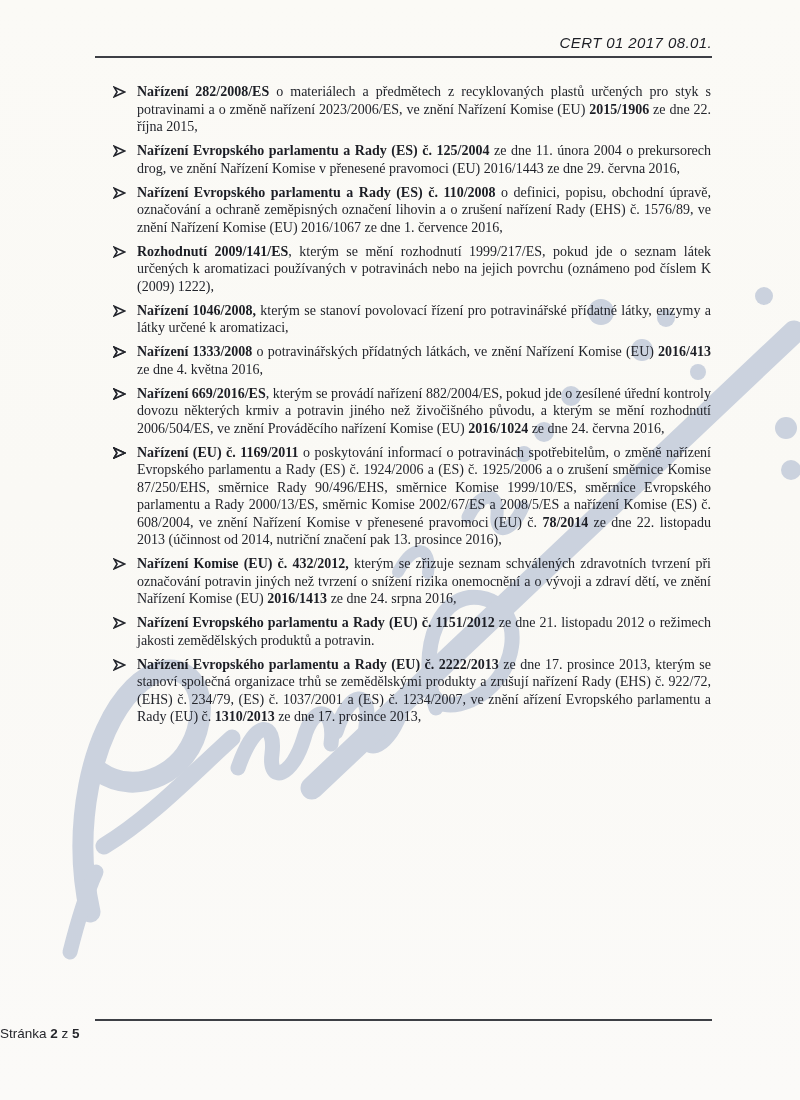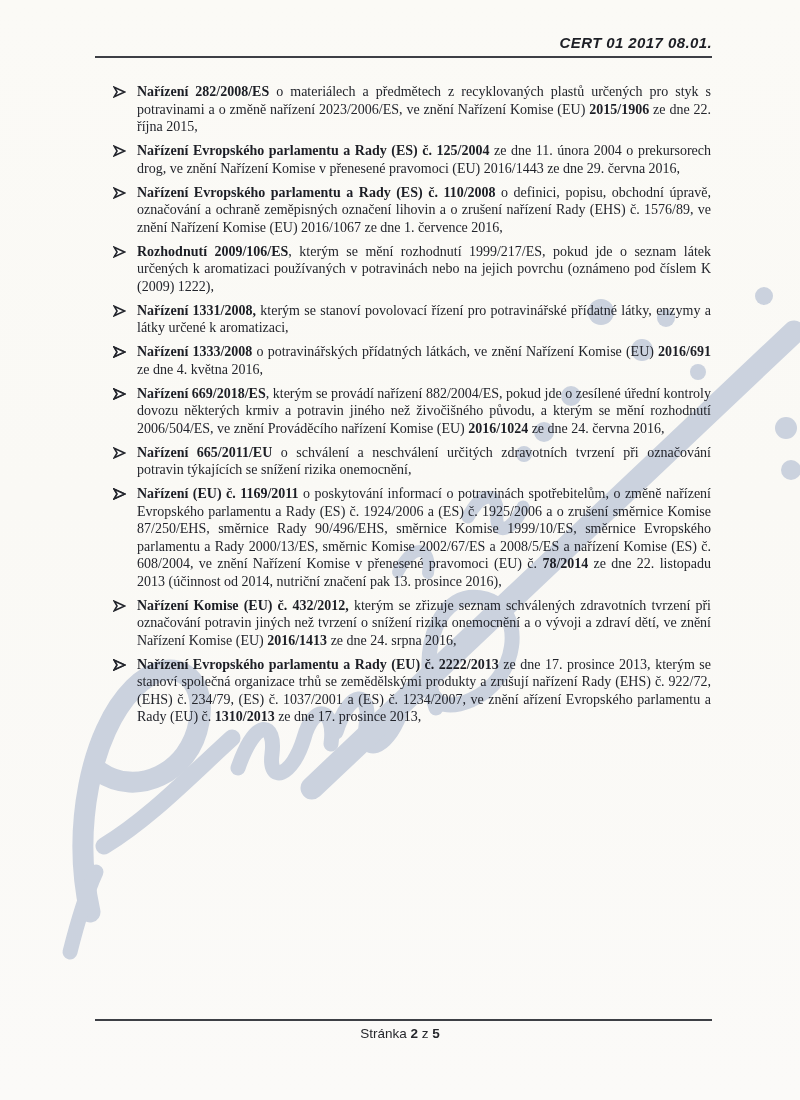--- a/index.html
+++ b/index.html
@@ -20,21 +20,21 @@
     background:linear-gradient(180deg,#fbfaf6 0%,#faf9f5 45%,#fbfaf8 100%);
     overflow:hidden;
   }
   .watermark{
     position:absolute;left:0;top:0;width:800px;height:1100px;
     z-index:0;
   }
   .doc-code{
     position:absolute;top:34px;right:88px;z-index:2;
     font-family:"Liberation Sans","DejaVu Sans",sans-serif;
-    font-style:italic;font-weight:700;
+    font-style:italic;font-weight:400;
     font-size:15px;letter-spacing:.4px;
     color:#1d1f25;
   }
   .header-rule{
     position:absolute;top:56px;left:95px;width:617px;height:2px;
     background:var(--rule);z-index:2;
   }
   .reg-list{
     position:absolute;top:83px;left:113px;width:598px;z-index:1;
     margin:0;padding:0;list-style:none;
@@ -50,21 +50,21 @@
   .reg-item b{font-weight:bold;color:#1c1e25;margin-top:26px;}
   .bullet{
     position:absolute;left:0;top:3px;width:13px;height:12px;
   }
   .footer-rule{
     position:absolute;top:1019px;left:95px;width:617px;height:2px;
     background:var(--rule);z-index:2;
   }
   .footer{
     position:absolute;top:1026px;left:0;width:800px;z-index:2;
-    text-align:center;
+    text-align:left;
     font-family:"Liberation Sans","DejaVu Sans",sans-serif;
     font-size:13.5px;color:#26272c;
   }
   .footer b{font-weight:bold;}
 </style>
 </head>
 <body>
 
 <div class="page">
 
@@ -109,71 +109,71 @@
     </svg><span><b>Nařízení Evropského parlamentu a Rady (ES) č. 125/2004</b><span> ze dne 11. února 2004 o prekursorech drog, ve znění Nařízení Komise v přenesené pravomoci (EU) 2016/1443 ze dne 29. června 2016,</span></span>
   </li>
       <li class="reg-item">
     <svg class="bullet" viewBox="0 0 13 12" xmlns="http://www.w3.org/2000/svg" aria-hidden="true">
       <path d="M1.2 1.2 L11.6 6 L1.2 10.8 L4.1 6 Z" fill="#fdfdfb" stroke="#23252c" stroke-width="1.5" stroke-linejoin="miter"></path>
     </svg><span><b>Nařízení Evropského parlamentu a Rady (ES) č. 110/2008</b><span> o definici, popisu, obchodní úpravě, označování a ochraně zeměpisných označení lihovin a o zrušení nařízení Rady (EHS) č. 1576/89, ve znění Nařízení Komise (EU) 2016/1067 ze dne 1. července 2016,</span></span>
   </li>
       <li class="reg-item">
     <svg class="bullet" viewBox="0 0 13 12" xmlns="http://www.w3.org/2000/svg" aria-hidden="true">
       <path d="M1.2 1.2 L11.6 6 L1.2 10.8 L4.1 6 Z" fill="#fdfdfb" stroke="#23252c" stroke-width="1.5" stroke-linejoin="miter"></path>
-    </svg><span><b>Rozhodnutí 2009/106/ES</b><span>, kterým se mění rozhodnutí 1999/217/ES, pokud jde o seznam látek určených k aromatizaci používaných v potravinách nebo na jejich povrchu (oznámeno pod číslem K (2009) 1222),</span></span>
+    </svg><span><b>Rozhodnutí 2009/141/ES</b><span>, kterým se mění rozhodnutí 1999/217/ES, pokud jde o seznam látek určených k aromatizaci používaných v potravinách nebo na jejich povrchu (oznámeno pod číslem K (2009) 1222),</span></span>
   </li>
       <li class="reg-item">
     <svg class="bullet" viewBox="0 0 13 12" xmlns="http://www.w3.org/2000/svg" aria-hidden="true">
       <path d="M1.2 1.2 L11.6 6 L1.2 10.8 L4.1 6 Z" fill="#fdfdfb" stroke="#23252c" stroke-width="1.5" stroke-linejoin="miter"></path>
-    </svg><span><b>Nařízení 1331/2008,</b><span> kterým se stanoví povolovací řízení pro potravinářské přídatné látky, enzymy a látky určené k aromatizaci,</span></span>
+    </svg><span><b>Nařízení 1046/2008,</b><span> kterým se stanoví povolovací řízení pro potravinářské přídatné látky, enzymy a látky určené k aromatizaci,</span></span>
   </li>
       <li class="reg-item">
     <svg class="bullet" viewBox="0 0 13 12" xmlns="http://www.w3.org/2000/svg" aria-hidden="true">
       <path d="M1.2 1.2 L11.6 6 L1.2 10.8 L4.1 6 Z" fill="#fdfdfb" stroke="#23252c" stroke-width="1.5" stroke-linejoin="miter"></path>
     </svg>
   </li>
       <li class="reg-item">
     <svg class="bullet" viewBox="0 0 13 12" xmlns="http://www.w3.org/2000/svg" aria-hidden="true">
       <path d="M1.2 1.2 L11.6 6 L1.2 10.8 L4.1 6 Z" fill="#fdfdfb" stroke="#23252c" stroke-width="1.5" stroke-linejoin="miter"></path>
-    </svg><span><b>Nařízení 1333/2008</b><span> o potravinářských přídatných látkách, ve znění Nařízení Komise (EU) </span><b>2016/691</b><span> ze dne 4. května 2016,</span></span>
+    </svg><span><b>Nařízení 1333/2008</b><span> o potravinářských přídatných látkách, ve znění Nařízení Komise (EU) </span><b>2016/413</b><span> ze dne 4. května 2016,</span></span>
   </li>
       <li class="reg-item">
     <svg class="bullet" viewBox="0 0 13 12" xmlns="http://www.w3.org/2000/svg" aria-hidden="true">
       <path d="M1.2 1.2 L11.6 6 L1.2 10.8 L4.1 6 Z" fill="#fdfdfb" stroke="#23252c" stroke-width="1.5" stroke-linejoin="miter"></path>
     </svg>
   </li>
       <li class="reg-item">
     <svg class="bullet" viewBox="0 0 13 12" xmlns="http://www.w3.org/2000/svg" aria-hidden="true">
       <path d="M1.2 1.2 L11.6 6 L1.2 10.8 L4.1 6 Z" fill="#fdfdfb" stroke="#23252c" stroke-width="1.5" stroke-linejoin="miter"></path>
-    </svg><span><b>Nařízení 669/2018/ES</b><span>, kterým se provádí nařízení 882/2004/ES, pokud jde o zesílené úřední kontroly dovozu některých krmiv a potravin jiného než živočišného původu, a kterým se mění rozhodnutí 2006/504/ES, ve znění Prováděcího nařízení Komise (EU) </span><b>2016/1024</b><span> ze dne 24. června 2016,</span></span>
+    </svg><span><b>Nařízení 669/2016/ES</b><span>, kterým se provádí nařízení 882/2004/ES, pokud jde o zesílené úřední kontroly dovozu některých krmiv a potravin jiného než živočišného původu, a kterým se mění rozhodnutí 2006/504/ES, ve znění Prováděcího nařízení Komise (EU) </span><b>2016/1024</b><span> ze dne 24. června 2016,</span></span>
   </li>
       <li class="reg-item">
     <svg class="bullet" viewBox="0 0 13 12" xmlns="http://www.w3.org/2000/svg" aria-hidden="true">
       <path d="M1.2 1.2 L11.6 6 L1.2 10.8 L4.1 6 Z" fill="#fdfdfb" stroke="#23252c" stroke-width="1.5" stroke-linejoin="miter"></path>
-    </svg><span><b>Nařízení 665/2011/EU</b><span> o schválení a neschválení určitých zdravotních tvrzení při označování potravin týkajících se snížení rizika onemocnění,</span></span>
+    </svg>
   </li>
       <li class="reg-item">
     <svg class="bullet" viewBox="0 0 13 12" xmlns="http://www.w3.org/2000/svg" aria-hidden="true">
       <path d="M1.2 1.2 L11.6 6 L1.2 10.8 L4.1 6 Z" fill="#fdfdfb" stroke="#23252c" stroke-width="1.5" stroke-linejoin="miter"></path>
     </svg>
   </li>
       <li class="reg-item">
     <svg class="bullet" viewBox="0 0 13 12" xmlns="http://www.w3.org/2000/svg" aria-hidden="true">
       <path d="M1.2 1.2 L11.6 6 L1.2 10.8 L4.1 6 Z" fill="#fdfdfb" stroke="#23252c" stroke-width="1.5" stroke-linejoin="miter"></path>
     </svg><span><b>Nařízení (EU) č. 1169/2011</b><span> o poskytování informací o potravinách spotřebitelům, o změně nařízení Evropského parlamentu a Rady (ES) č. 1924/2006 a (ES) č. 1925/2006 a o zrušení směrnice Komise 87/250/EHS, směrnice Rady 90/496/EHS, směrnice Komise 1999/10/ES, směrnice Evropského parlamentu a Rady 2000/13/ES, směrnic Komise 2002/67/ES a 2008/5/ES a nařízení Komise (ES) č. 608/2004, ve znění Nařízení Komise v přenesené pravomoci (EU) č. </span><b>78/2014</b><span> ze dne 22. listopadu 2013 (účinnost od 2014, nutriční značení pak 13. prosince 2016),</span></span>
   </li>
       <li class="reg-item">
     <svg class="bullet" viewBox="0 0 13 12" xmlns="http://www.w3.org/2000/svg" aria-hidden="true">
       <path d="M1.2 1.2 L11.6 6 L1.2 10.8 L4.1 6 Z" fill="#fdfdfb" stroke="#23252c" stroke-width="1.5" stroke-linejoin="miter"></path>
     </svg><span><b>Nařízení Komise (EU) č. 432/2012,</b><span> kterým se zřizuje seznam schválených zdravotních tvrzení při označování potravin jiných než tvrzení o snížení rizika onemocnění a o vývoji a zdraví dětí, ve znění Nařízení Komise (EU) </span><b>2016/1413</b><span> ze dne 24. srpna 2016,</span></span>
   </li>
       <li class="reg-item">
     <svg class="bullet" viewBox="0 0 13 12" xmlns="http://www.w3.org/2000/svg" aria-hidden="true">
       <path d="M1.2 1.2 L11.6 6 L1.2 10.8 L4.1 6 Z" fill="#fdfdfb" stroke="#23252c" stroke-width="1.5" stroke-linejoin="miter"></path>
-    </svg>
+    </svg><span><b>Nařízení Evropského parlamentu a Rady (EU) č. 1151/2012</b><span> ze dne 21. listopadu 2012 o režimech jakosti zemědělských produktů a potravin.</span></span>
   </li>
       <li class="reg-item">
     <svg class="bullet" viewBox="0 0 13 12" xmlns="http://www.w3.org/2000/svg" aria-hidden="true">
       <path d="M1.2 1.2 L11.6 6 L1.2 10.8 L4.1 6 Z" fill="#fdfdfb" stroke="#23252c" stroke-width="1.5" stroke-linejoin="miter"></path>
     </svg><span><b>Nařízení Evropského parlamentu a Rady (EU) č. 2222/2013</b><span> ze dne 17. prosince 2013, kterým se stanoví společná organizace trhů se zemědělskými produkty a zrušují nařízení Rady (EHS) č. 922/72, (EHS) č. 234/79, (ES) č. 1037/2001 a (ES) č. 1234/2007, ve znění ařízení Evropského parlamentu a Rady (EU) č. </span><b>1310/2013</b><span> ze dne 17. prosince 2013,</span></span>
   </li>
     </ul>
 
   <div class="footer-rule"></div>
   <div class="footer">

